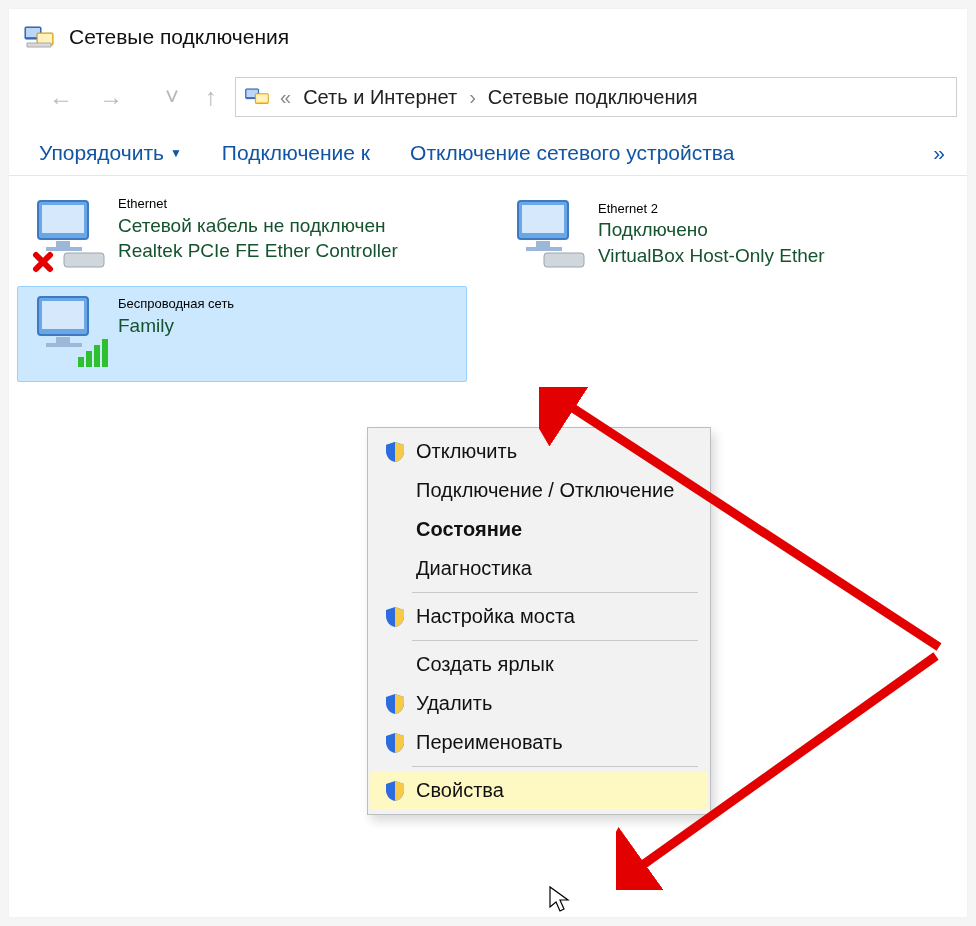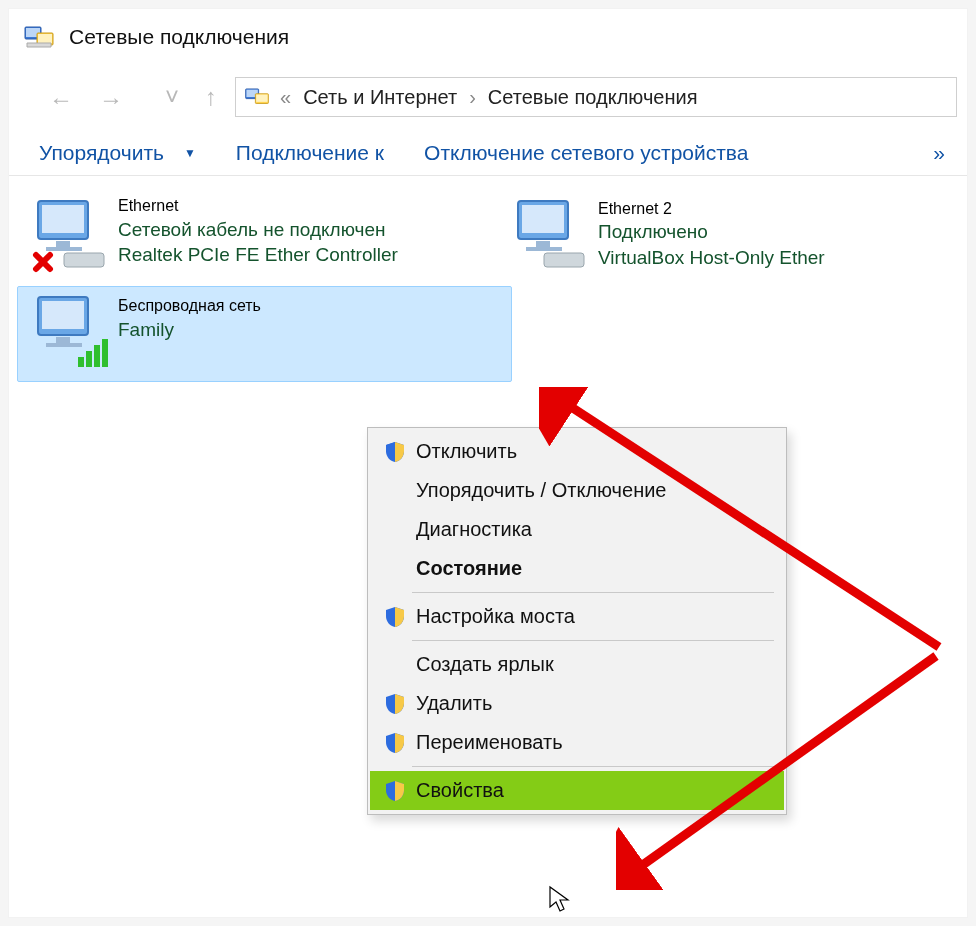--- a/index.html
+++ b/index.html
@@ -56,21 +56,21 @@
     align-items: center;
     gap: 40px;
     padding: 6px 22px 10px 30px;
     border-bottom: 1px solid #e6e6e6;
   }
   .toolbar-item {
     color: #1153a5;
     font-size: 21px;
     display: flex;
     align-items: center;
-    gap: 20px;
+    gap: 6px;
   }
   .toolbar-item.more { color: #1153a5; margin-left: auto; }
   .content {
     position: relative;
     padding: 10px 8px;
     display: flex;
     flex-wrap: wrap;
     gap: 4px 20px;
     align-content: flex-start;
   }
@@ -78,58 +78,58 @@
     display: flex;
     gap: 10px;
     width: 460px;
     padding: 8px 10px;
     border: 1px solid transparent;
     border-radius: 2px;
   }
   .adapter.selected {
     background: #cce8ff;
     border: 1px solid #99d1ff;
-    width: 495px;
+    width: 450px;
   }
   .adapter .icon-box {
     width: 80px;
     height: 78px;
     flex-shrink: 0;
     position: relative;
   }
   .adapter .lines { line-height: 1.35; }
-  .adapter .l1 { color: #000; font-size: 16px; }
+  .adapter .l1 { color: #000; font-size: 13px; }
   .adapter .l2, .adapter .l3 { color: #14532d; font-size: 19px; }
   .adapter2 { width: 380px; align-items: center; }
   .adapter3 { width: 495px; }
 
   
   .ctx {
     position: absolute;
     left: 358px;
     top: 418px;
-    width: 420px;
+    width: 344px;
     background: #f2f2f2;
     border: 1px solid #bdbdbd;
     box-shadow: 4px 6px 10px rgba(0,0,0,0.15);
     padding: 4px 2px;
     text-align: center;
   }
   .ctx-item {
     display: flex;
     align-items: center;
     gap: 10px;
     padding: 8px 10px 8px 14px;
     font-size: 20px;
     color: #111;
   }
   .ctx-item .shield { width: 22px; height: 22px; flex-shrink: 0; }
   .ctx-item.noicon .shield { visibility: hidden; }
   .ctx-item.bold { font-weight: 600; }
-  .ctx-item.hover { background: #84cc16; }
+  .ctx-item.hover { background: #fef9c3; }
   .ctx-sep { height: 1px; background: #c9c9c9; margin: 4px 10px 4px 42px; }
 
   
   .cursor {
     position: absolute;
     left: 539px;
     top: 876px;
   }
 
   
@@ -262,29 +262,29 @@
             <path d="M11 1 L20 4 V10 C20 16 16 20 11 21 C6 20 2 16 2 10 V4 Z" fill="#2d6cdf"></path>
             <path d="M11 1 L20 4 V10 C20 16 16 20 11 21 Z" fill="#f7c948"></path>
             <path d="M11 1 L2 4 V11 H11 Z" fill="#2d6cdf"></path>
             <path d="M11 11 H20 V10 C20 16 16 20 11 21 Z" fill="#2d6cdf" opacity="0"></path>
           </svg>
       </span>
       <span>Отключить</span>
     </div>
     <div class="ctx-item noicon">
       <span class="shield"></span>
-      <span>Упорядочить / Отключение</span>
+      <span>Подключение / Отключение</span>
+    </div>
+    <div class="ctx-item noicon bold">
+      <span class="shield"></span>
+      <span>Состояние</span>
     </div>
     <div class="ctx-item noicon">
       <span class="shield"></span>
       <span>Диагностика</span>
-    </div>
-    <div class="ctx-item noicon bold">
-      <span class="shield"></span>
-      <span>Состояние</span>
     </div>
     <div class="ctx-sep"></div>
     <div class="ctx-item">
       <span class="shield">
         <svg viewBox="0 0 22 22">
             <path d="M11 1 L20 4 V10 C20 16 16 20 11 21 C6 20 2 16 2 10 V4 Z" fill="#2d6cdf"></path>
             <path d="M11 1 L20 4 V10 C20 16 16 20 11 21 Z" fill="#f7c948"></path>
           </svg>
       </span>
       <span>Настройка моста</span>

